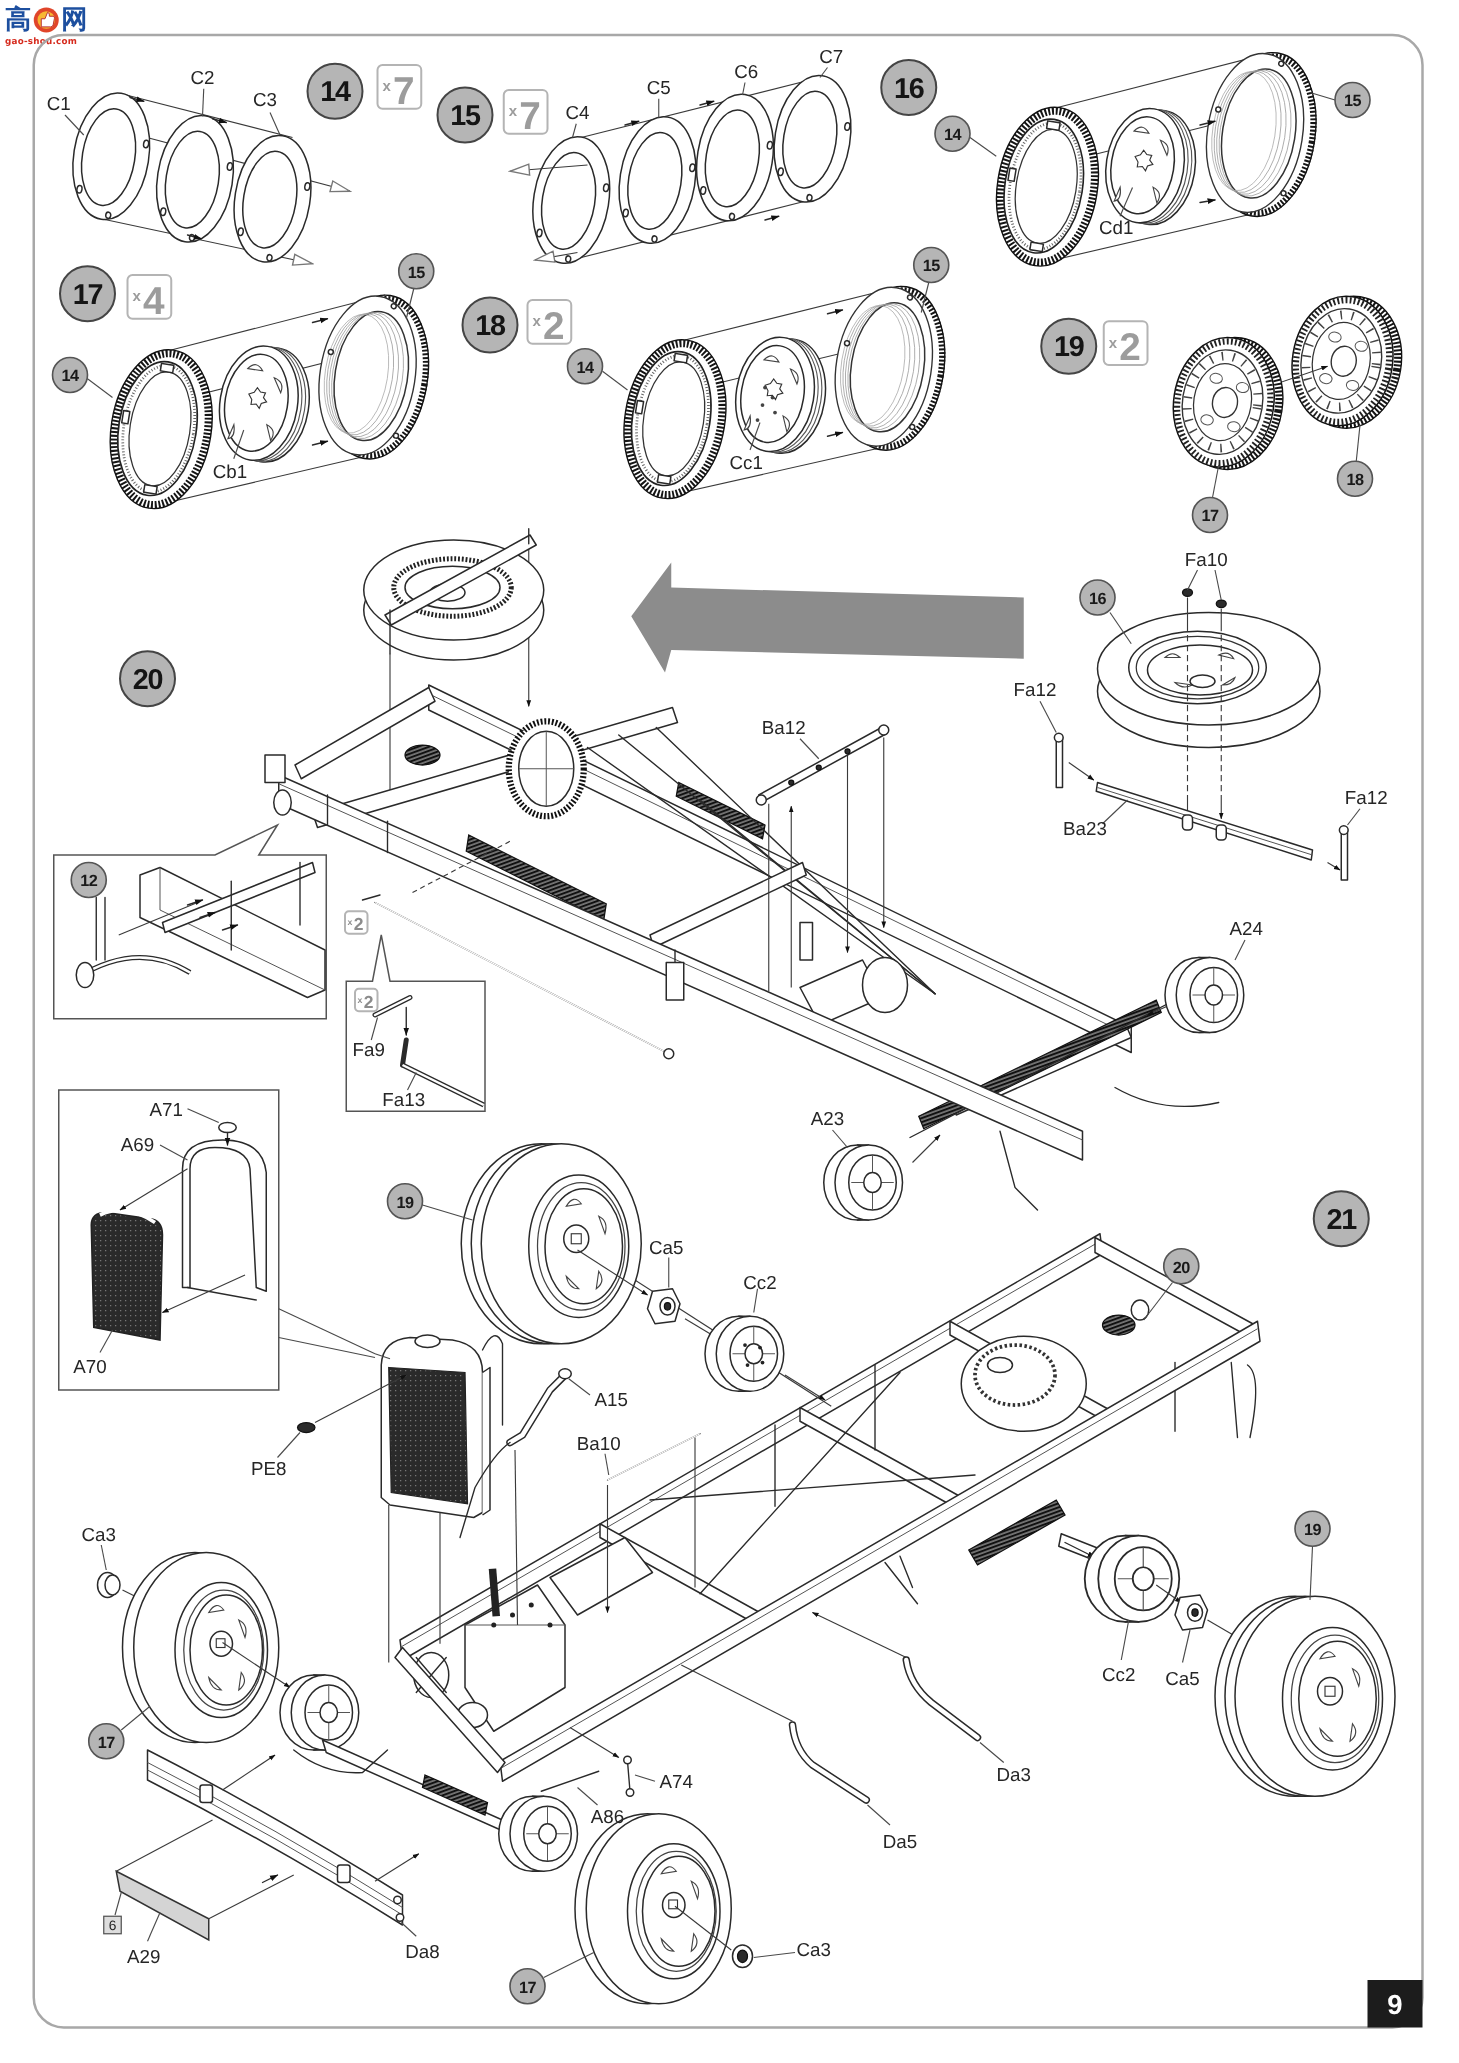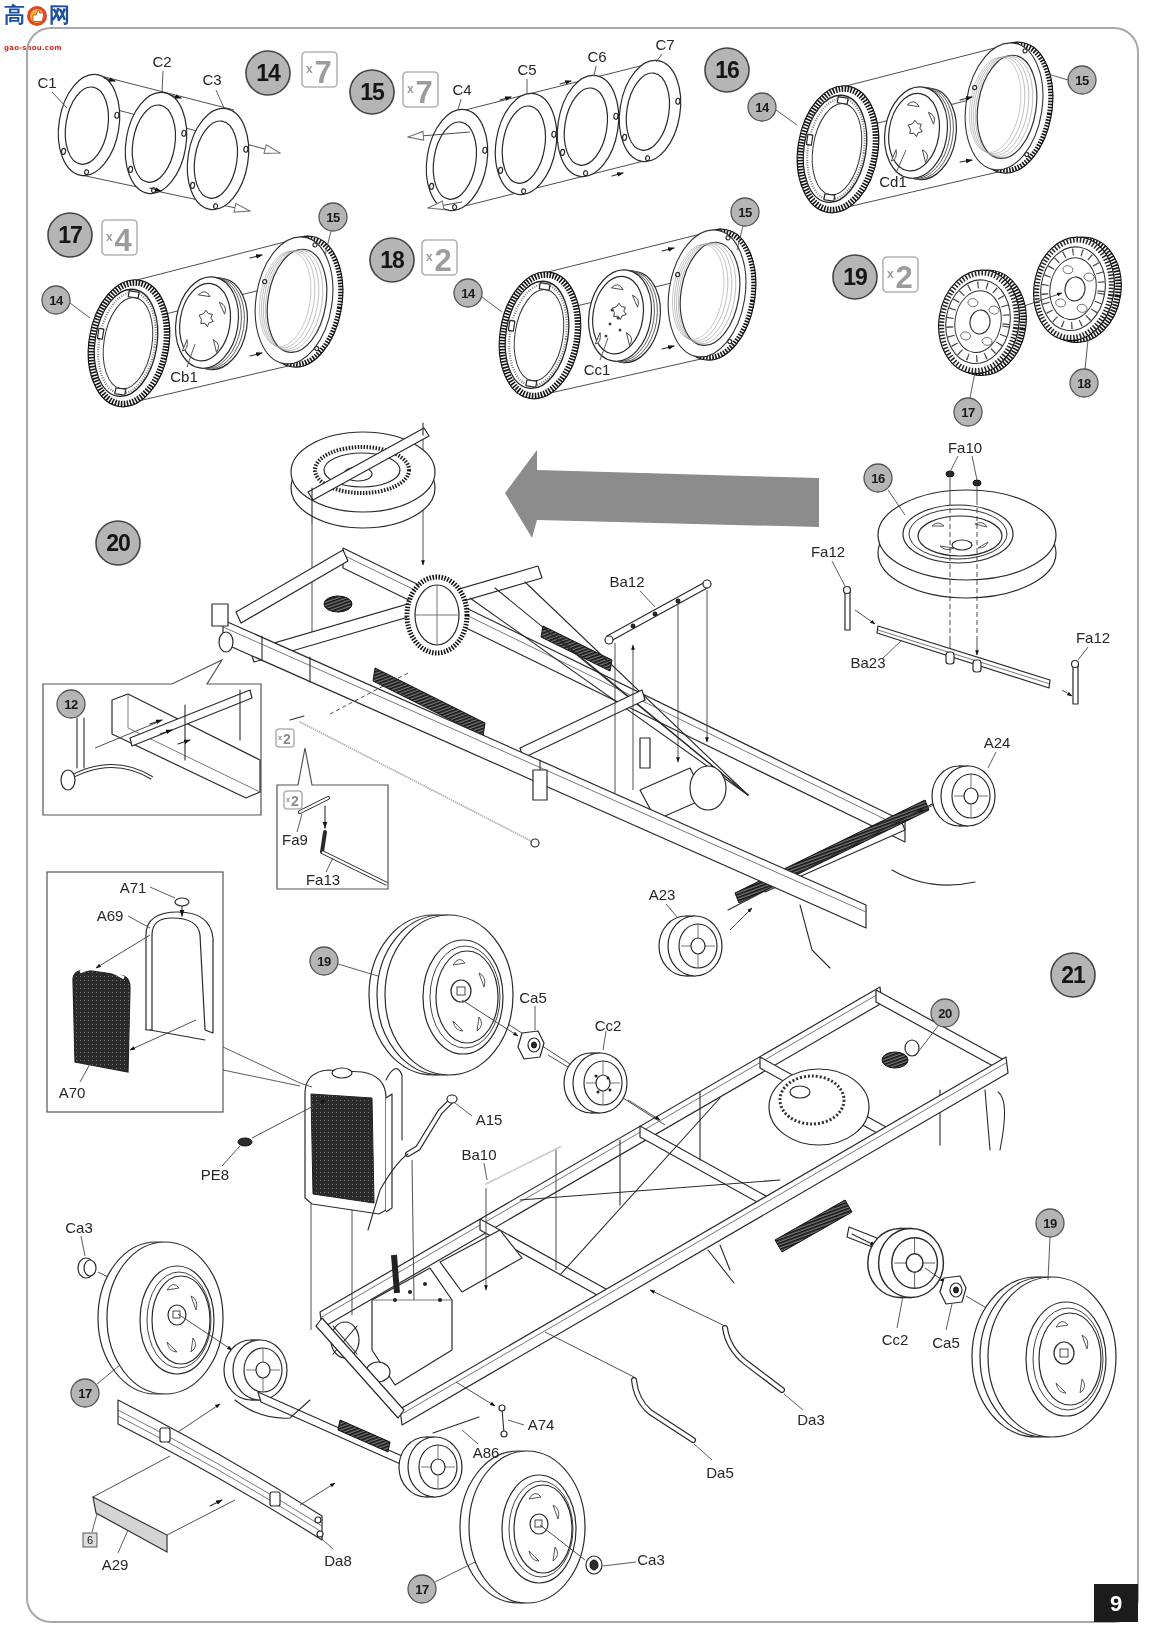--- a/index.html
+++ b/index.html
@@ -25,21 +25,21 @@
 .qxs{font-family:"Liberation Sans",sans-serif;font-size:7px;font-weight:bold;fill:#8c8c8c;}
 .qns{font-family:"Liberation Sans",sans-serif;font-size:14px;font-weight:bold;fill:#8c8c8c;text-anchor:middle;}
 .paint{font-family:"Liberation Sans",sans-serif;font-size:11px;fill:#222;text-anchor:middle;}
 .pgn{font-family:"Liberation Sans",sans-serif;font-size:22px;font-weight:bold;fill:#fff;text-anchor:middle;}
 .arrowfill{fill:var(--arrow);}
 .pgbox{fill:var(--pg);}
 .wm{position:absolute;left:4px;top:2px;width:70px;height:38px;}
 .wm-row{display:flex;align-items:center;height:26px;}
 .wm-c{font-family:"DejaVu Sans",sans-serif;font-weight:bold;font-size:21px;line-height:24px;color:var(--wm-blue);}
 .wm-icon{display:inline-block;width:22px;height:24px;margin:0 1px;}
-.wm-url{font-family:"DejaVu Sans",sans-serif;font-size:7px;font-weight:bold;color:var(--wm-red);letter-spacing:0.2px;line-height:9px;margin-top:16px;}
+.wm-url{font-family:"DejaVu Sans",sans-serif;font-size:7px;font-weight:bold;color:var(--wm-red);letter-spacing:0.2px;line-height:9px;margin-top:1px;}
 </style>
 </head>
 <body>
 
 <div class="wm">
   <div class="wm-row">
     <span class="wm-c">高</span>
     <span class="wm-icon">
       <svg width="22" height="24" viewBox="0 0 22 24">
         <circle cx="11" cy="13" r="10" fill="#e0452a"></circle>

